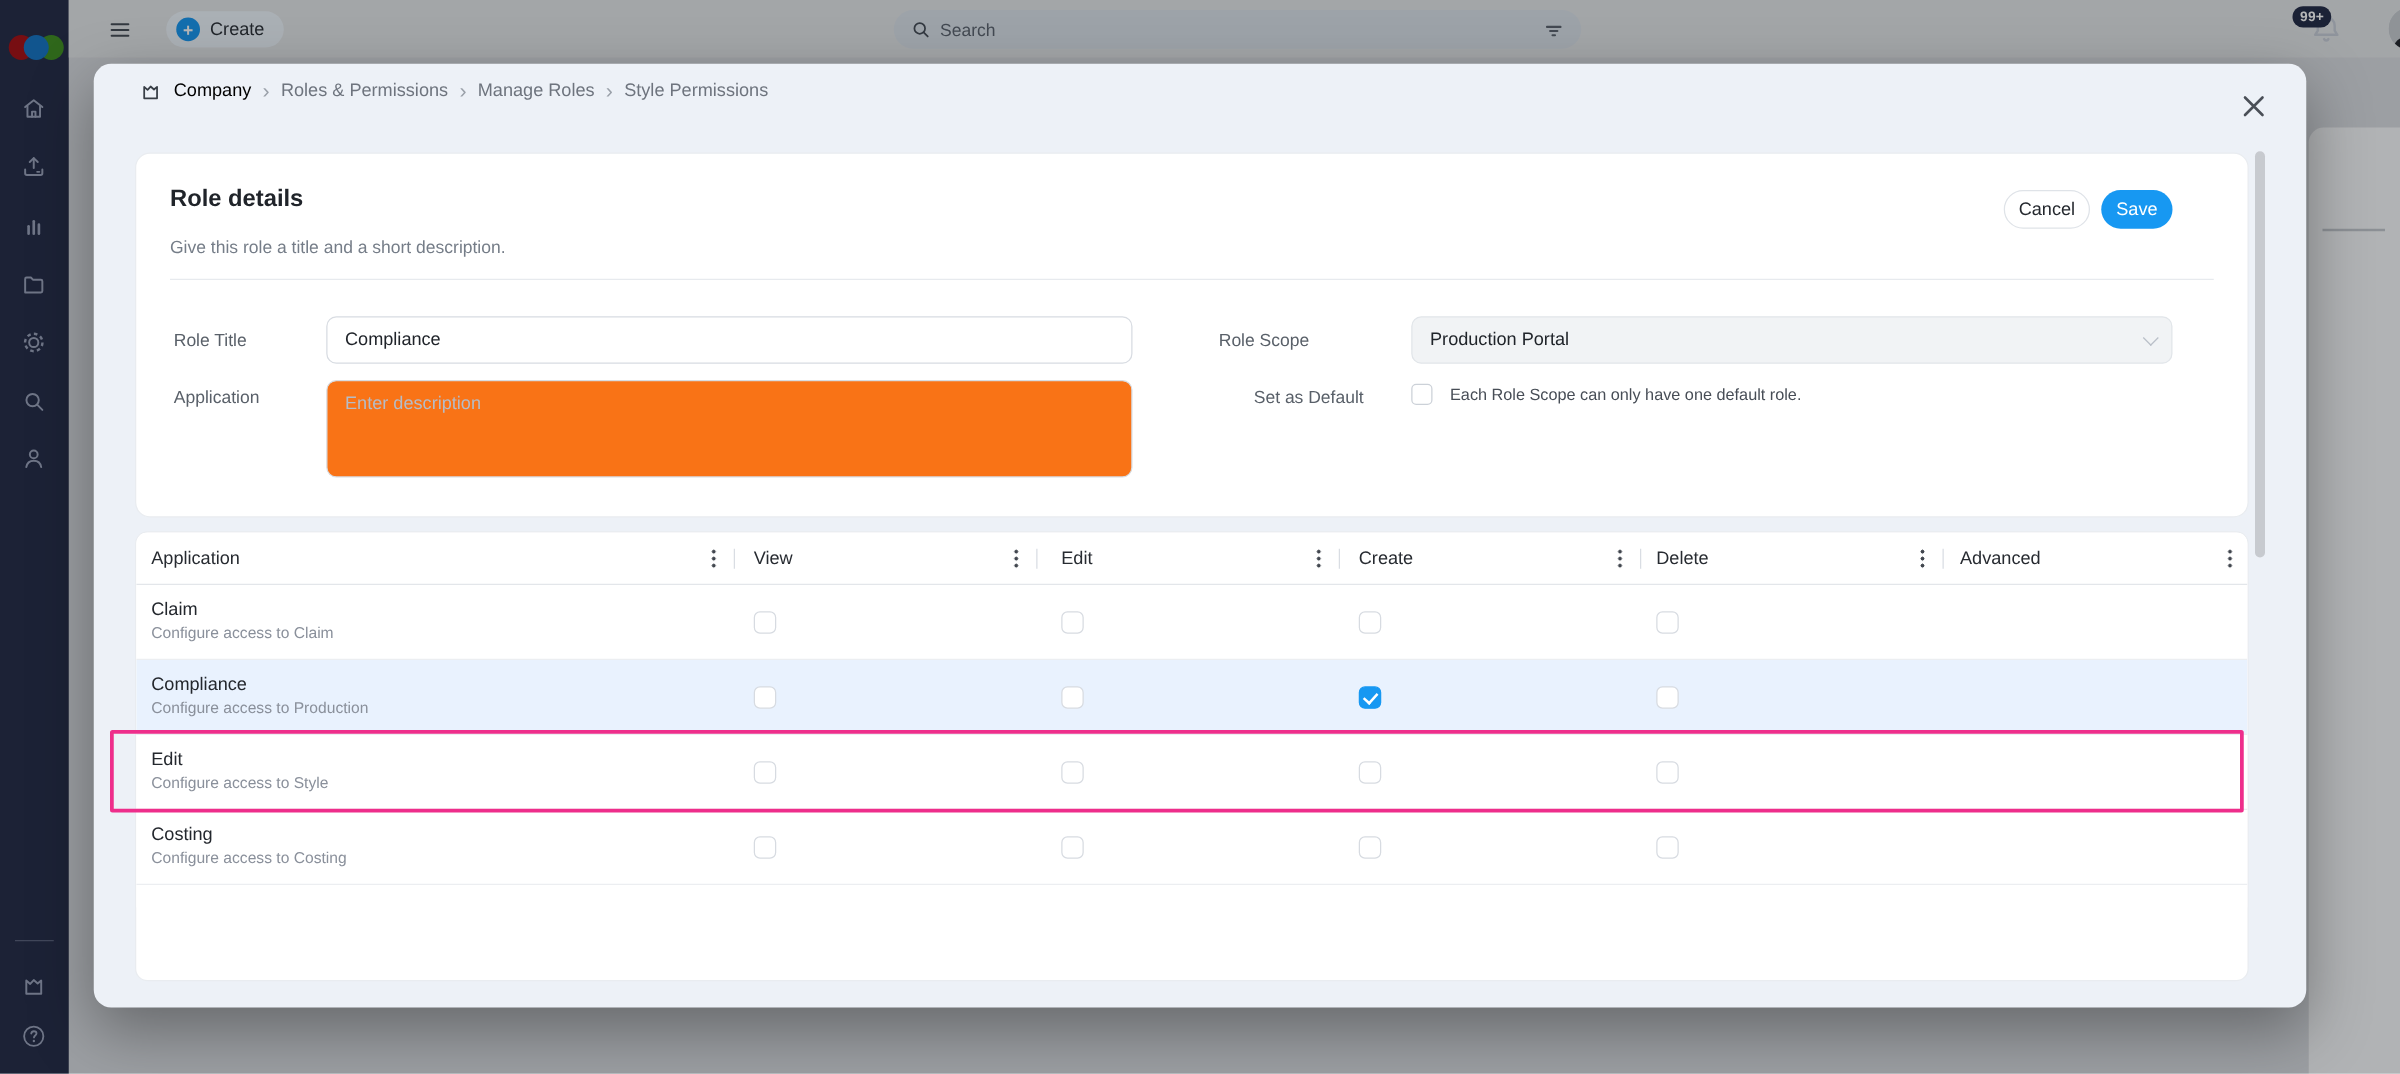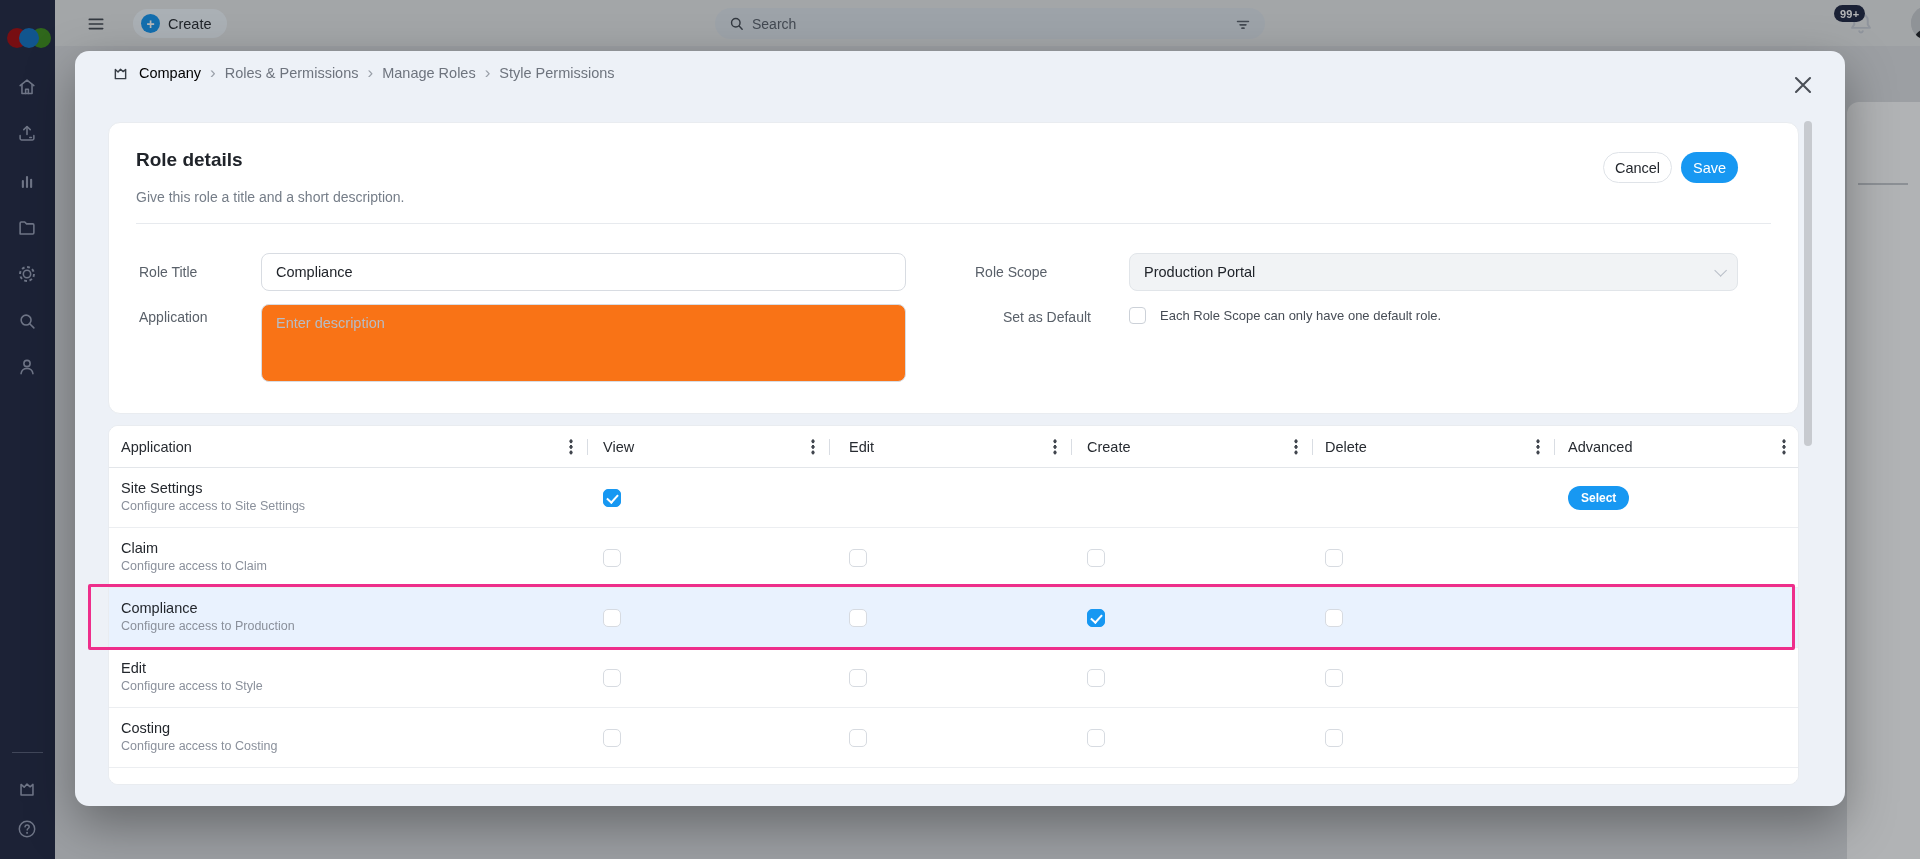--- a/index.html
+++ b/index.html
@@ -277,26 +277,20 @@
           <span class="kebab" style="left: 1185px;"></span>
           <span class="kebab" style="left: 1427px;"></span>
           <span class="kebab" style="left: 1673px;"></span>
           <span class="vdiv" style="left: 478px;"></span>
           <span class="vdiv" style="left: 720px;"></span>
           <span class="vdiv" style="left: 962px;"></span>
           <span class="vdiv" style="left: 1203px;"></span>
           <span class="vdiv" style="left: 1445px;"></span>
         </div>
       <div id="tBody">
-          <div class="trow">
-            <div class="row-name">Site Settings</div>
-            <div class="row-desc">Configure access to Site Settings</div>
-            <span class="cb checked" style="left: 494px;"></span>
-            <button class="select-btn">Select</button>
-          </div>
           <div class="trow">
             <div class="row-name">Claim</div>
             <div class="row-desc">Configure access to Claim</div>
             <span class="cb" style="left: 494px;"></span>
             <span class="cb" style="left: 740px;"></span>
             <span class="cb" style="left: 978px;"></span>
             <span class="cb" style="left: 1216px;"></span>
           </div>
           <div class="trow highlighted">
             <div class="row-name">Compliance</div>

